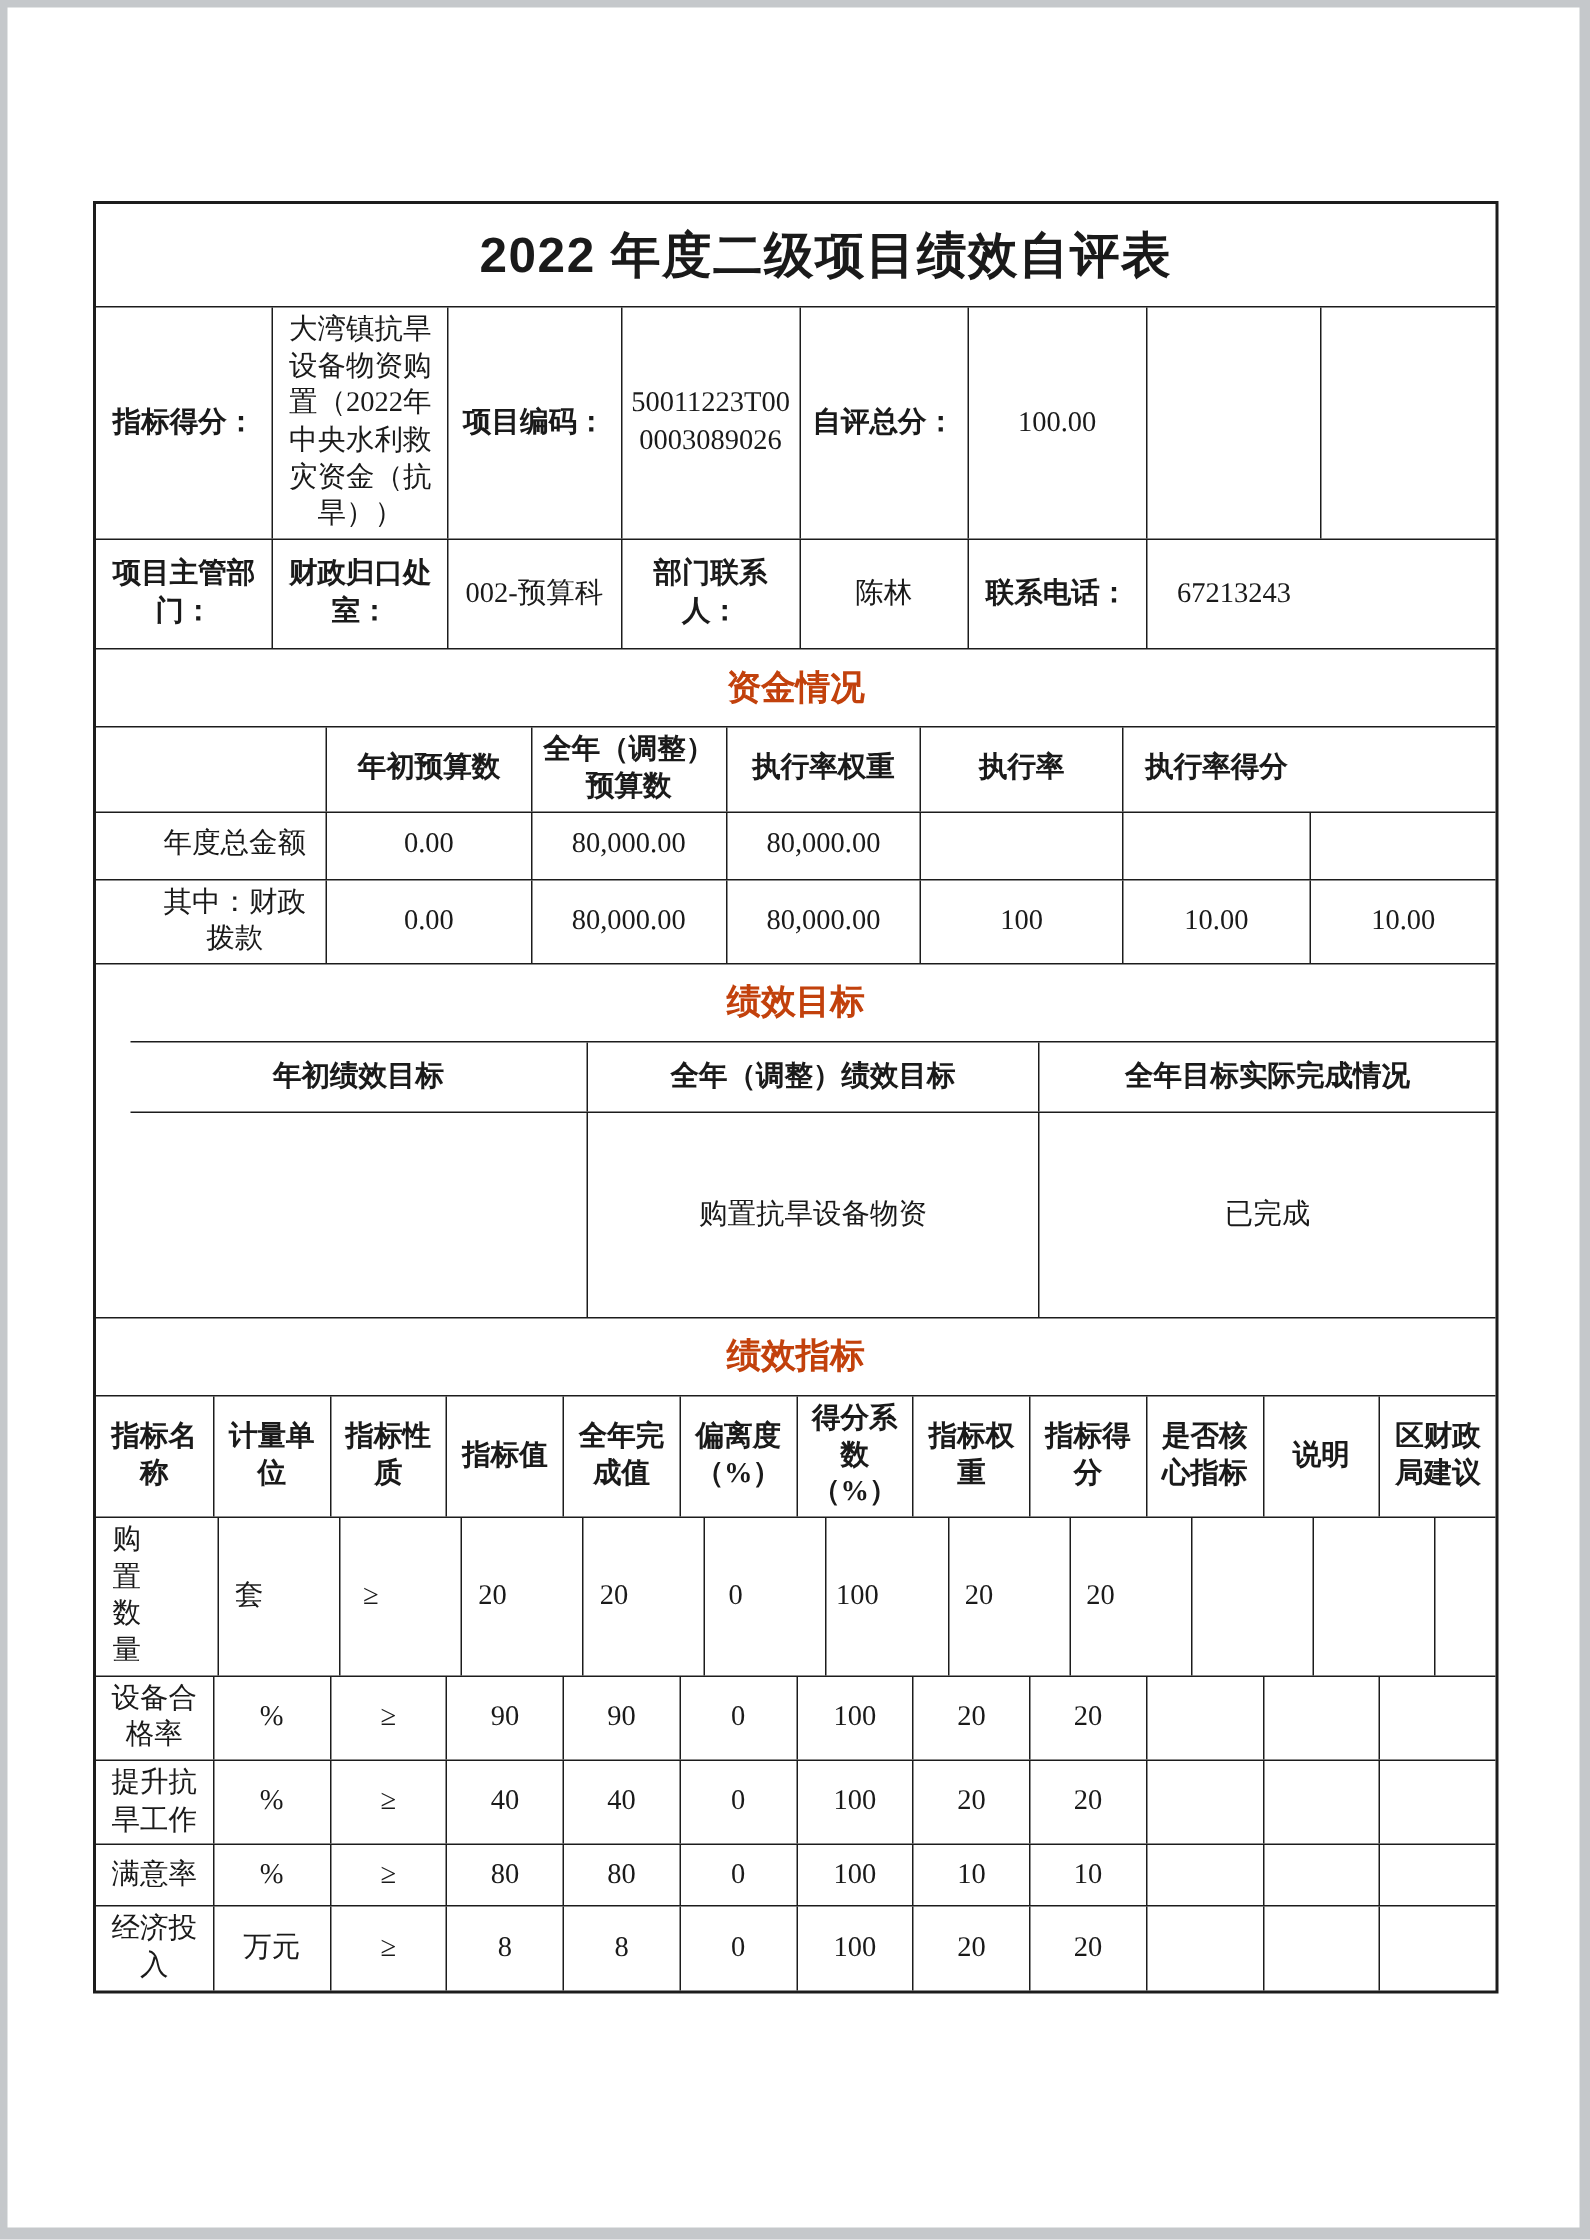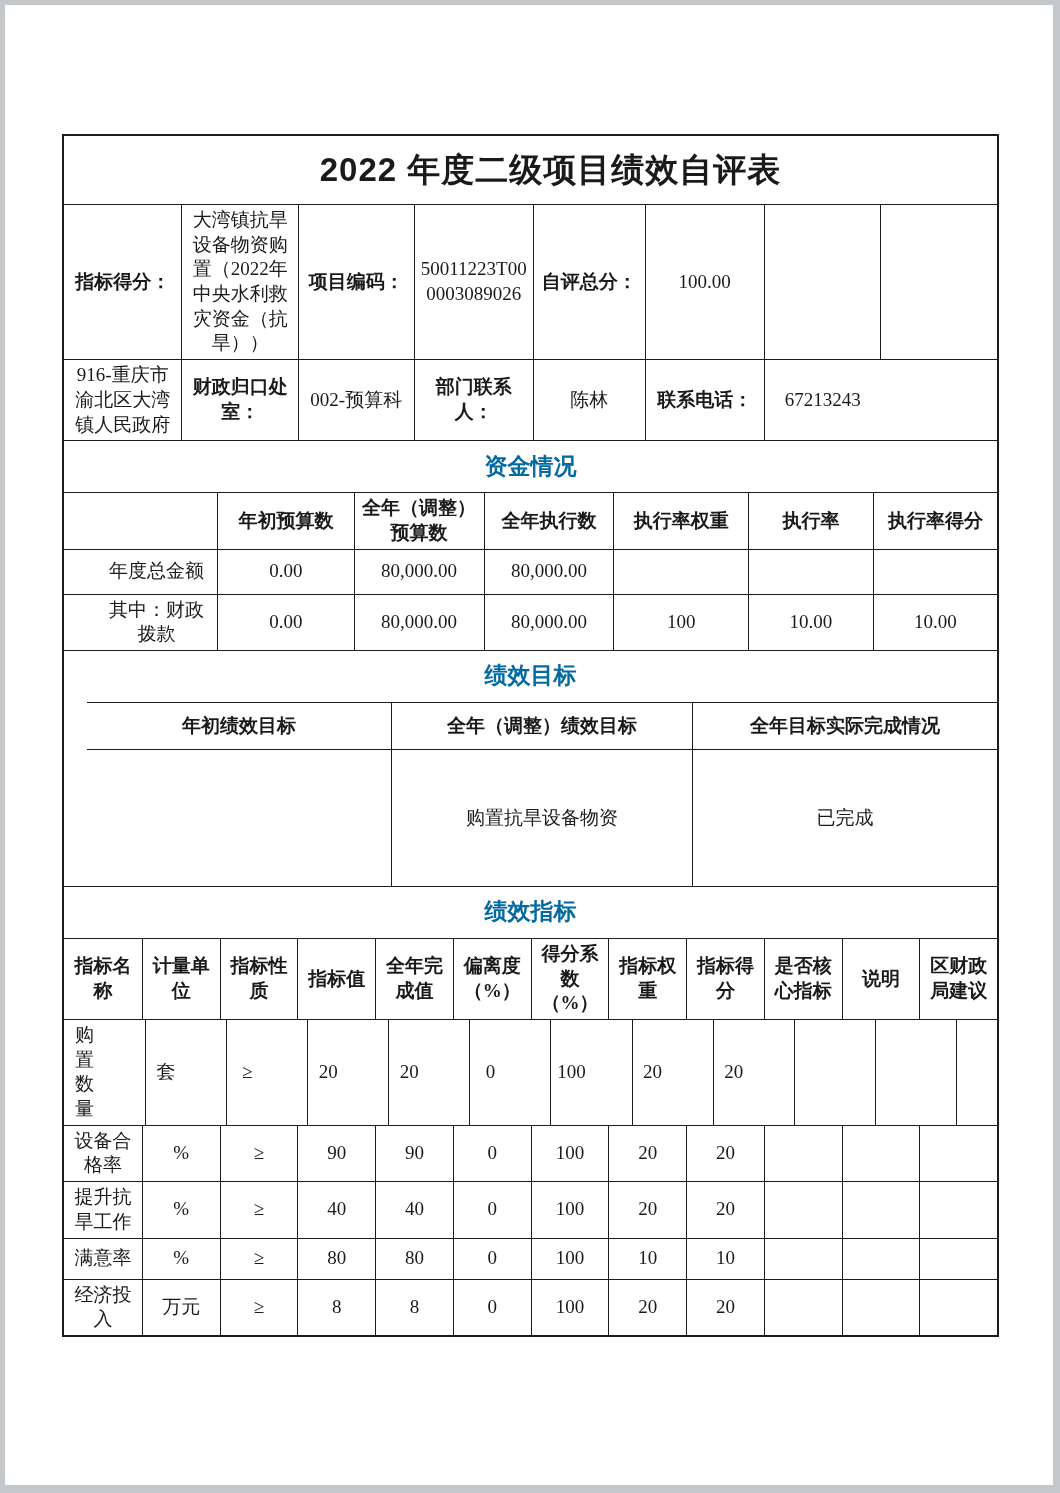--- a/index.html
+++ b/index.html
@@ -36,21 +36,21 @@
     overflow-wrap: break-word; word-wrap: break-word;
   }
   .row .cell:first-child { border-left: none; }
   .b { font-weight: bold; }
   .title-cell {
     font-family: "Liberation Sans", "DejaVu Sans", sans-serif;
     font-weight: bold; font-size: 33px; letter-spacing: 1px;
   }
   .sec-cell {
     font-family: Liberation Serif, serif;
-    font-weight: bold; font-size: 23px; color: #0369a1;
+    font-weight: bold; font-size: 23px; color: #c2410c;
   }
   .code { word-break: break-all; }
   
   .g-one  { grid-template-columns: 1fr; }
   .g-info { grid-template-columns: 118fr 117fr 116fr 120fr 112fr 120fr 117fr 117fr; }
   .g-funds{ grid-template-columns: 126fr 142fr 135fr 135fr 140fr 130fr 129fr; padding-left: 32px; }
   .g-goals{ grid-template-columns: 313fr 310fr 314fr; margin-left: 23px; }
   .g-ind  { grid-template-columns: repeat(12, 1fr); }
   
   .r-title   { min-height: 68px; padding-left: 40px; }
@@ -84,37 +84,36 @@
       <div class="cell">大湾镇抗旱设备物资购置（2022年中央水利救灾资金（抗旱））</div>
       <div class="cell b">项目编码：</div>
       <div class="cell code">50011223T000003089026</div>
       <div class="cell b">自评总分：</div>
       <div class="cell">100.00</div>
       <div class="cell"></div>
       <div class="cell"></div>
     </div>
 
     <div class="row g-info r-info2">
-      <div class="cell">916-重庆市渝北区大湾镇人民政府</div>
+      <div class="cell b">项目主管部门：</div>
       <div class="cell b">财政归口处室：</div>
       <div class="cell">002-预算科</div>
       <div class="cell b">部门联系人：</div>
       <div class="cell">陈林</div>
       <div class="cell b">联系电话：</div>
       <div class="cell">67213243</div>
     </div>
 
     <div class="row g-one r-sec">
       <div class="cell sec-cell">资金情况</div>
     </div>
     <div class="row g-funds r-funds-h">
       <div class="cell b"></div>
       <div class="cell b">年初预算数</div>
       <div class="cell b">全年（调整）预算数</div>
-      <div class="cell b">全年执行数</div>
       <div class="cell b">执行率权重</div>
       <div class="cell b">执行率</div>
       <div class="cell b">执行率得分</div>
     </div>
     <div class="row g-funds r-funds-1">
       <div class="cell">年度总金额</div>
       <div class="cell">0.00</div>
       <div class="cell">80,000.00</div>
       <div class="cell">80,000.00</div>
       <div class="cell"></div>

